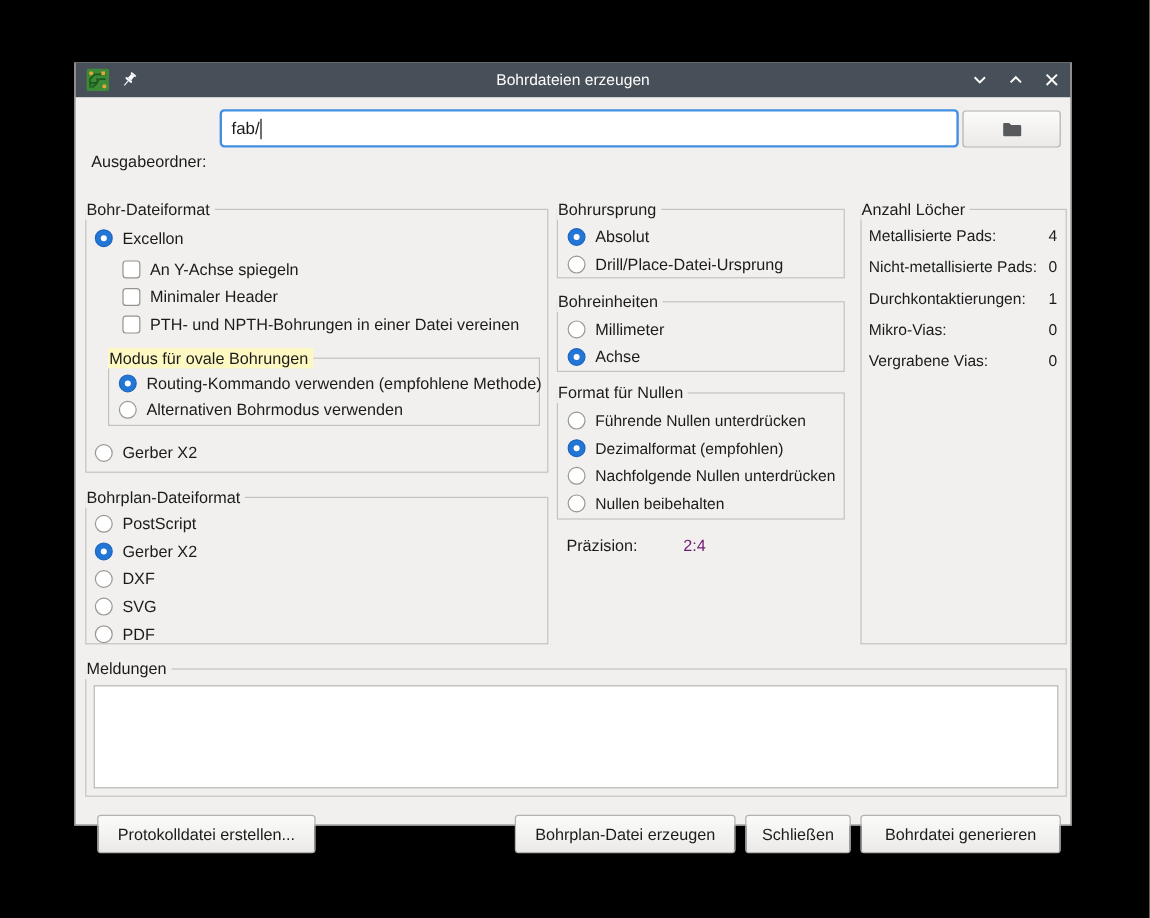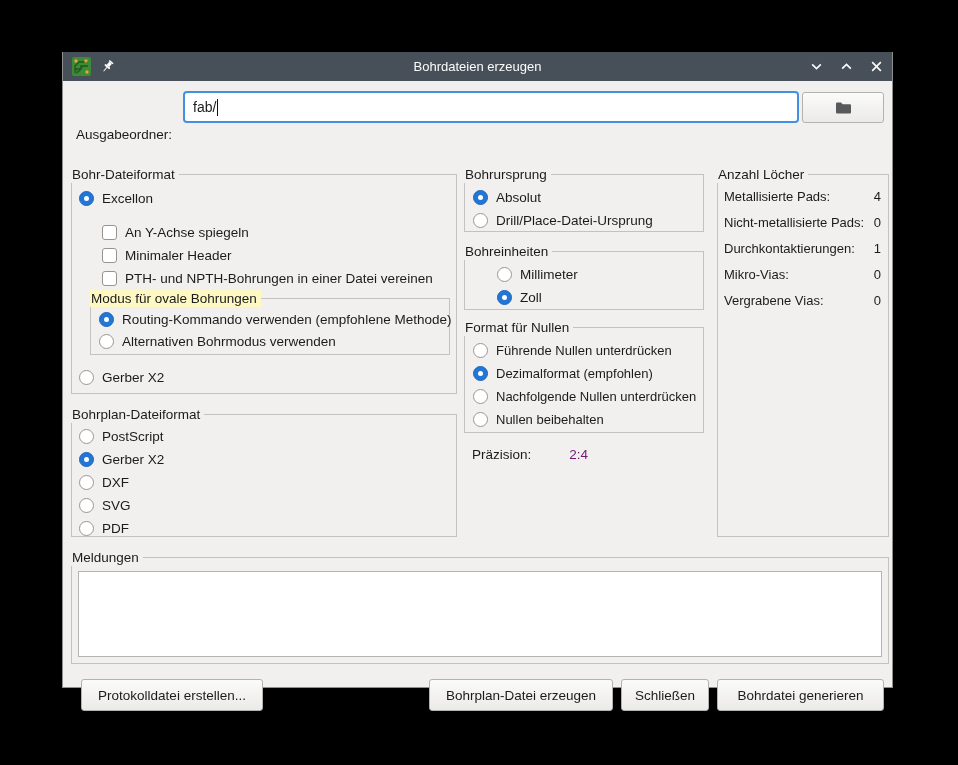--- a/index.html
+++ b/index.html
@@ -144,21 +144,21 @@
       </span>
     </button>
 
     <div class="groupbox" style="left:8px; top:93px; width:386px; height:220px;">
       <span class="gb-label">Bohr-Dateiformat</span>
       <div class="rows" style="padding:12px 8px 0 7px;">
         <div class="row">
           <span class="radio checked"></span>
           <span>Excellon</span>
         </div>
-        <div class="row" style="margin-left:23px; margin-top:11px;">
+        <div class="row" style="margin-left:23px; margin-top:3px;">
           <span class="checkbox"></span>
           <span>An Y-Achse spiegeln</span>
         </div>
         <div class="row" style="margin-left:23px;">
           <span class="checkbox"></span>
           <span>Minimaler Header</span>
         </div>
         <div class="row" style="margin-left:23px;">
           <span class="checkbox"></span>
           <span>PTH- und NPTH-Bohrungen in einer Datei vereinen</span>
@@ -217,30 +217,30 @@
           <span class="radio checked"></span>
           <span>Absolut</span>
         </div>
         <div class="row">
           <span class="radio"></span>
           <span>Drill/Place-Datei-Ursprung</span>
         </div>
       </div>
     </div>
 
-    <div class="groupbox" style="left:401px; top:170px; width:240px; height:59px;padding-left:24px;">
+    <div class="groupbox" style="left:401px; top:170px; width:240px; height:59px;">
       <span class="gb-label">Bohreinheiten</span>
       <div class="rows" style="padding:11px 6px 0 8px;">
         <div class="row">
           <span class="radio"></span>
           <span>Millimeter</span>
         </div>
         <div class="row">
           <span class="radio checked"></span>
-          <span>Zoll</span>
+          <span>Achse</span>
         </div>
       </div>
     </div>
 
     <div class="groupbox" style="left:401px; top:246px; width:240px; height:106px;">
       <span class="gb-label">Format für Nullen</span>
       <div class="rows" style="padding:11px 4px 0 8px; font-size:13px;">
         <div class="row">
           <span class="radio"></span>
           <span>Führende Nullen unterdrücken</span>

